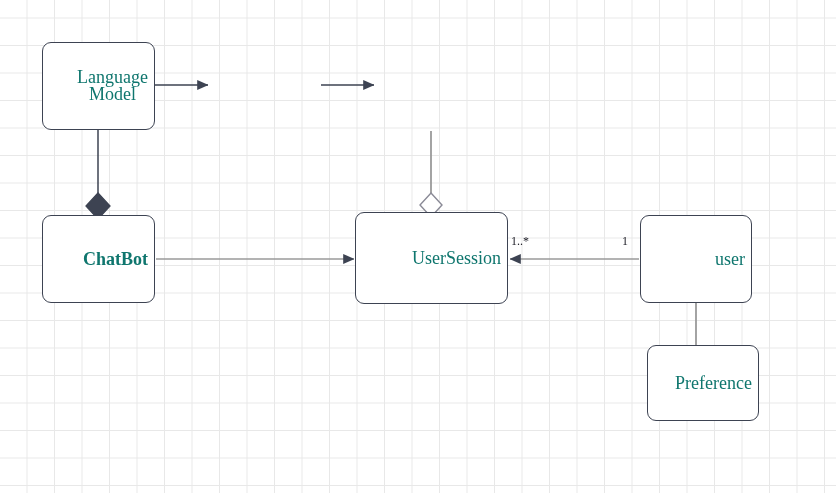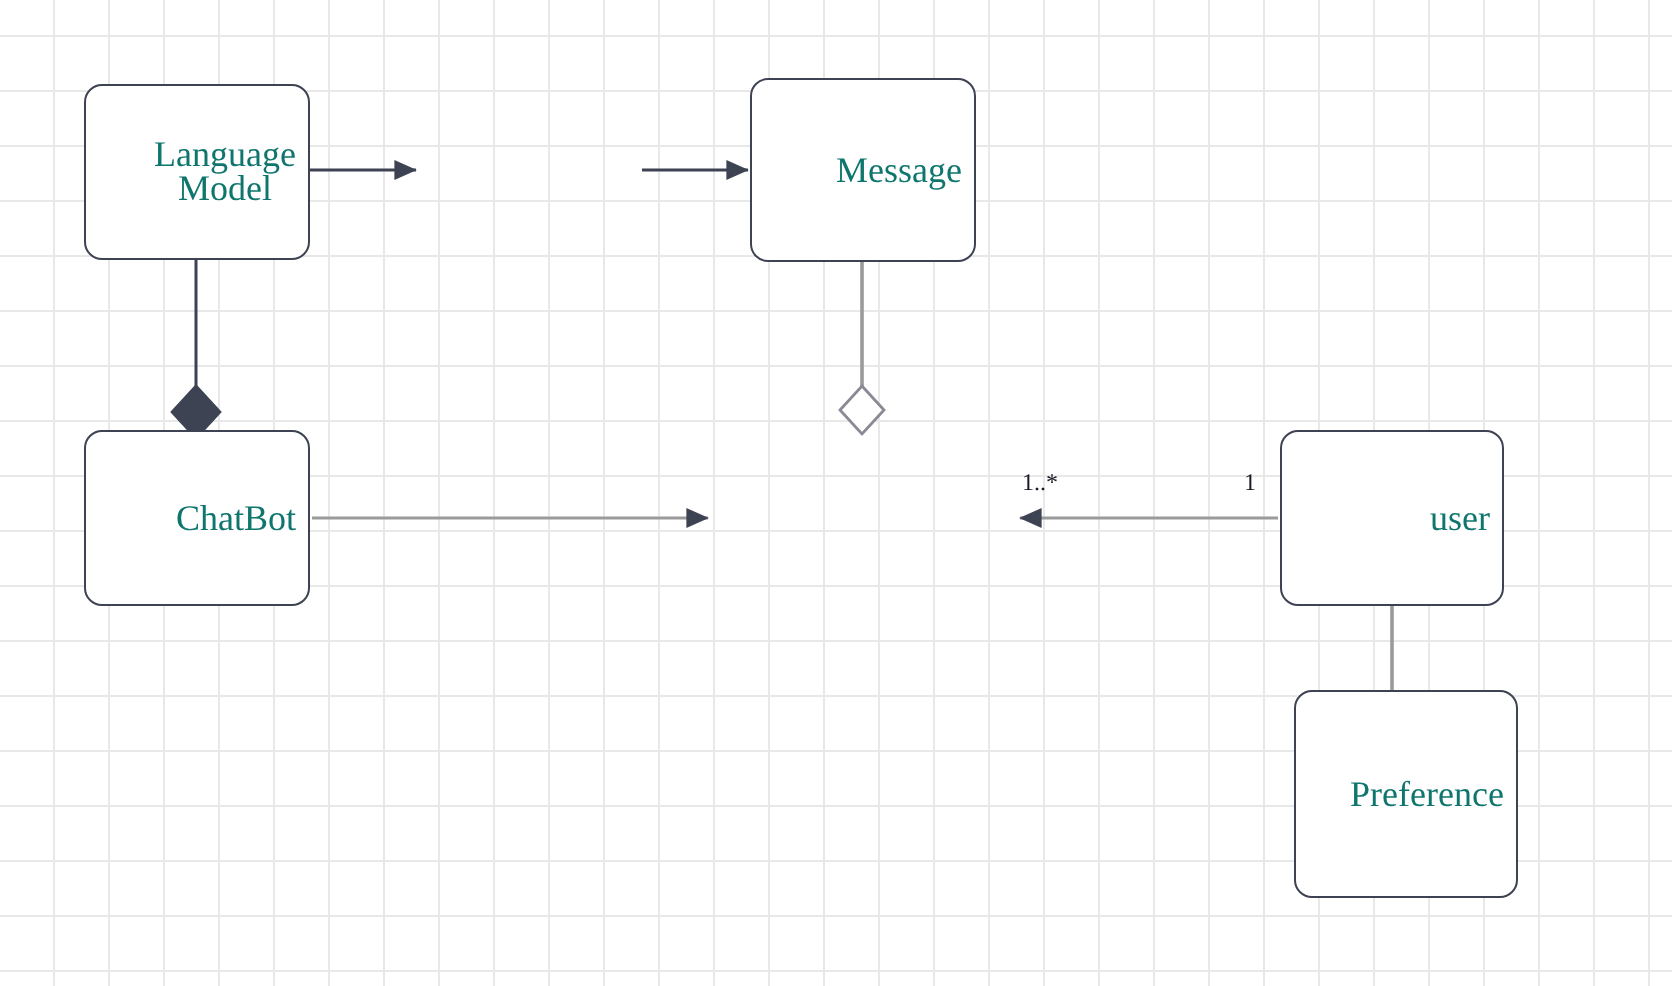--- a/index.html
+++ b/index.html
@@ -109,34 +109,34 @@
       <line x1="696" y1="303" x2="696" y2="346" stroke="#9a9a9a" stroke-width="1.8"></line>
     </g>
   </svg>
 
   <div class="node" style="left:42px; top:42px; width:113px; height:88px;">
     <span class="node-label">Language
 Model</span>
   </div>
 
 
-  <div class="node" style="left:375px; top:39px; width:113px; height:92px;">
-    <span class="node-label">Message</span>
-  </div>
 
-  <div class="node" style="left:42px; top:215px; width:113px; height:88px;">
+  <div class="node" style="left:42px; top:215px; width:113px; height:88px;font-weight:bold;">
     <span class="node-label">ChatBot</span>
   </div>
 
+  <div class="node" style="left:355px; top:212px; width:153px; height:92px;">
+    <span class="node-label">UserSession</span>
+  </div>
 
   <div class="node" style="left:640px; top:215px; width:112px; height:88px;font-family:Liberation Serif, serif;">
     <span class="node-label">user</span>
   </div>
 
-  <div class="node" style="left:647px; top:345px; width:112px; height:104px;">
+  <div class="node" style="left:647px; top:345px; width:112px; height:76px;">
     <span class="node-label">Preference</span>
   </div>
 
   <div class="mult" style="left:511px; top:234px;">1..*</div>
 
   <div class="mult" style="left:622px; top:234px;">1</div>
 
 </div>
 
 </body></html>

